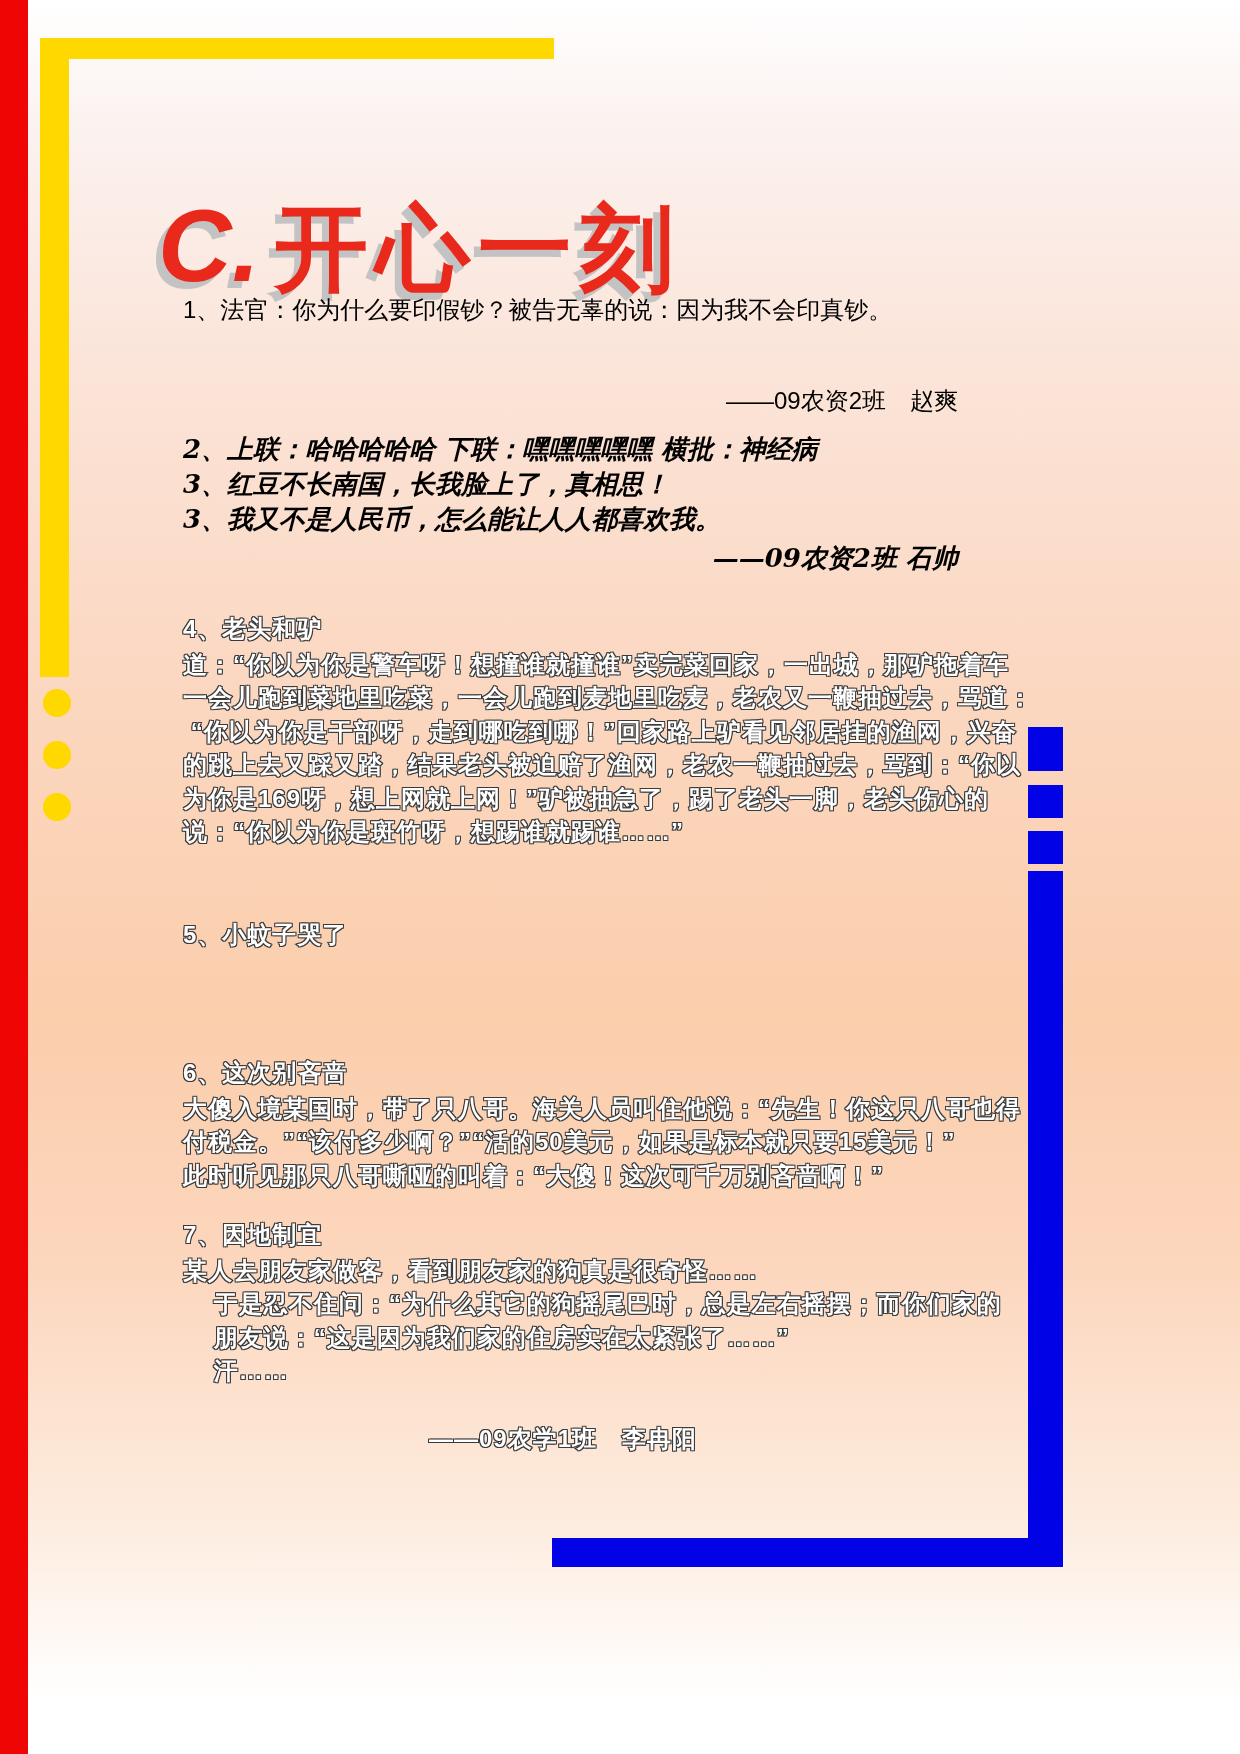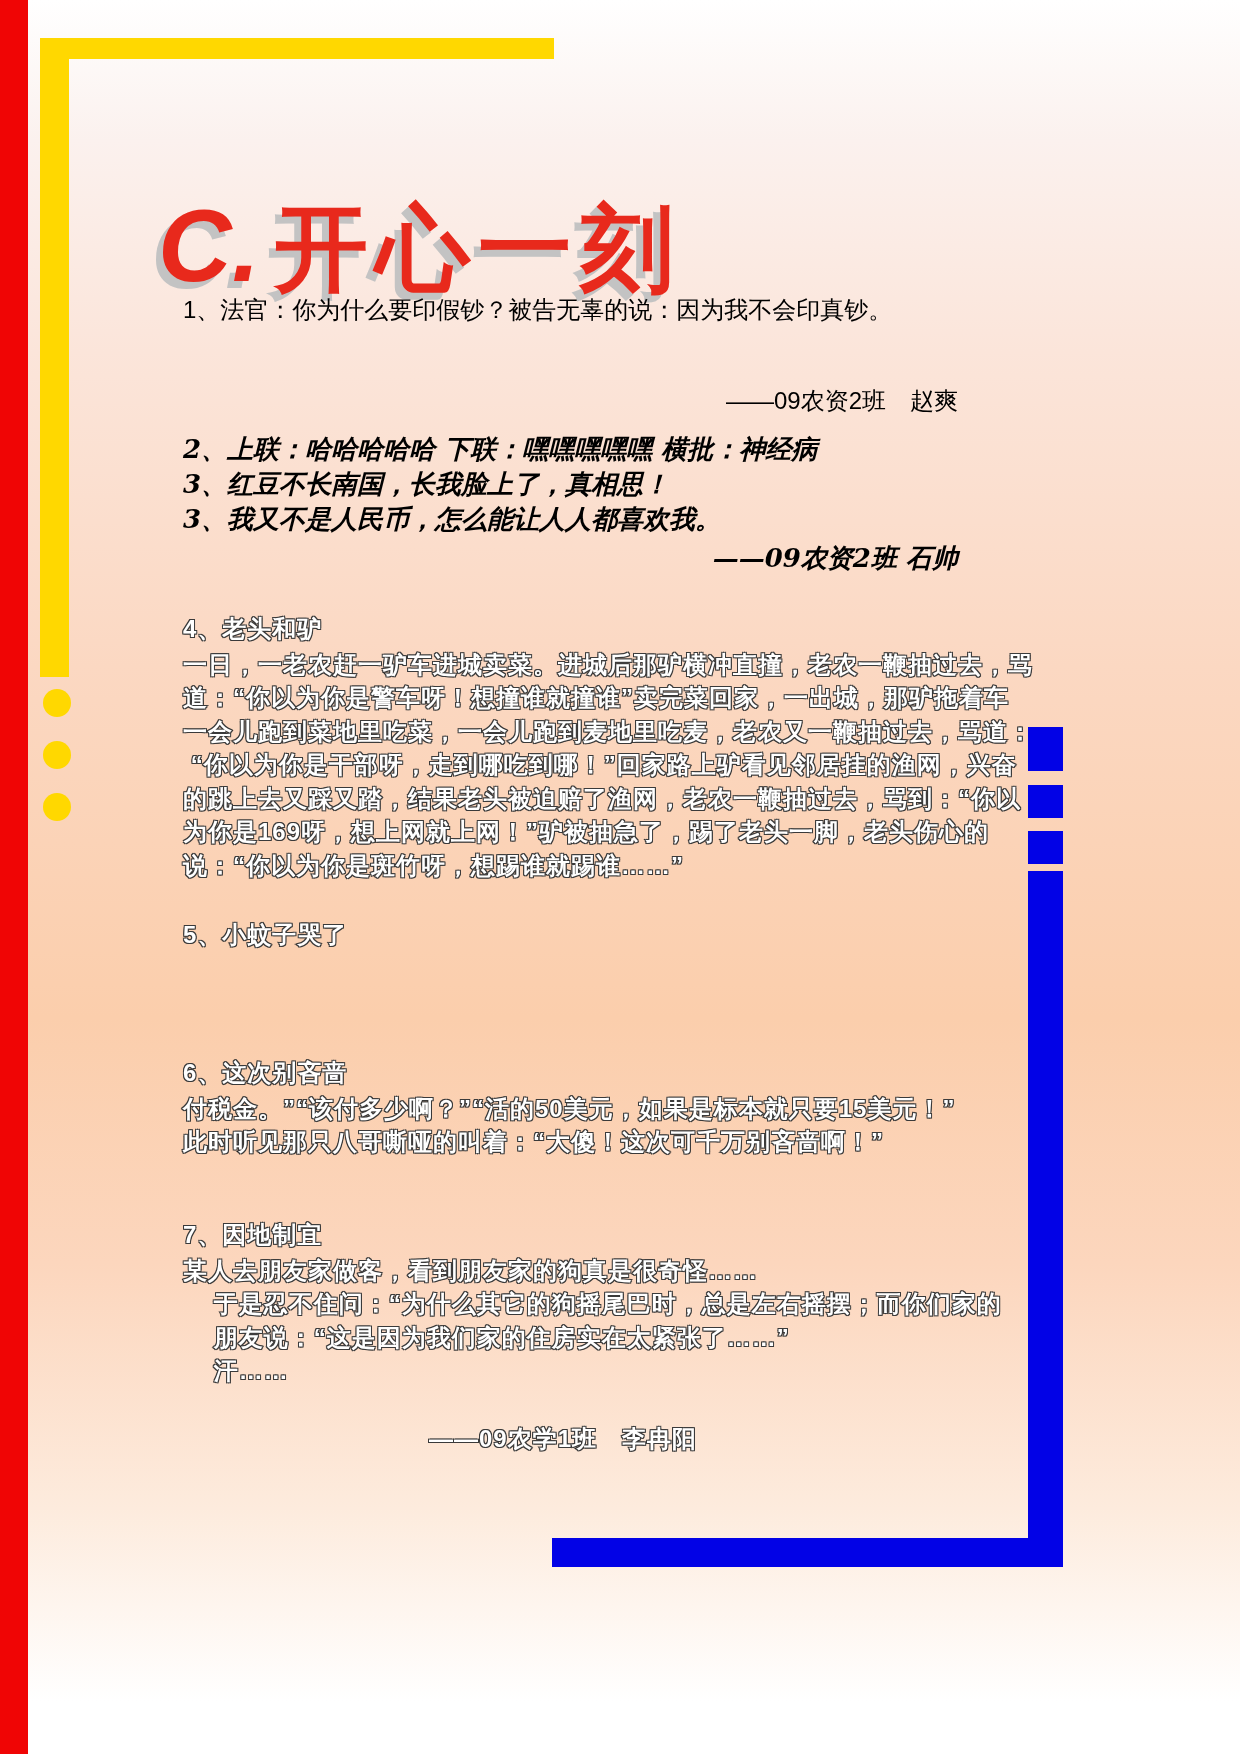--- a/index.html
+++ b/index.html
@@ -83,37 +83,37 @@
   <div class="block cursive" style="top:432px;">
       <div class="line">2、上联：哈哈哈哈哈 下联：嘿嘿嘿嘿嘿 横批：神经病</div>
       <div class="line">3、红豆不长南国，长我脸上了，真相思！</div>
       <div class="line">3、我又不是人民币，怎么能让人人都喜欢我。</div>
     </div>
   <div class="block cursive attr-right" style="top:541px;">——09农资2班 石帅</div>
 
   <div class="block outline" style="top:612px;">
     <div class="line outline-title">4、老头和驴</div>
     <div>
-        <div class="line">一日，一老农赶一驴车进城卖菜。进城后那驴横冲直撞，老农一鞭抽过去，骂</div>
         <div class="line">道：“你以为你是警车呀！想撞谁就撞谁”卖完菜回家，一出城，那驴拖着车</div>
         <div class="line">一会儿跑到菜地里吃菜，一会儿跑到麦地里吃麦，老农又一鞭抽过去，骂道：</div>
         <div class="line"> “你以为你是干部呀，走到哪吃到哪！”回家路上驴看见邻居挂的渔网，兴奋</div>
         <div class="line">的跳上去又踩又踏，结果老头被迫赔了渔网，老农一鞭抽过去，骂到：“你以</div>
         <div class="line">为你是169呀，想上网就上网！”驴被抽急了，踢了老头一脚，老头伤心的</div>
         <div class="line">说：“你以为你是斑竹呀，想踢谁就踢谁……”</div>
       </div>
   </div>
 
   <div class="block outline" style="top:918px;">
     <div class="line outline-title">5、小蚊子哭了</div>
   </div>
 
   <div class="block outline" style="top:1056px;">
     <div class="line outline-title">6、这次别吝啬</div>
     <div>
+        <div class="line">大傻入境某国时，带了只八哥。海关人员叫住他说：“先生！你这只八哥也得</div>
         <div class="line">付税金。”“该付多少啊？”“活的50美元，如果是标本就只要15美元！”</div>
         <div class="line">此时听见那只八哥嘶哑的叫着：“大傻！这次可千万别吝啬啊！”</div>
       </div>
   </div>
 
   <div class="block outline" style="top:1218px;">
     <div class="line outline-title">7、因地制宜</div>
     <div>
         <div class="line">某人去朋友家做客，看到朋友家的狗真是很奇怪……</div>
         <div class="line">    于是忍不住问：“为什么其它的狗摇尾巴时，总是左右摇摆；而你们家的</div>

